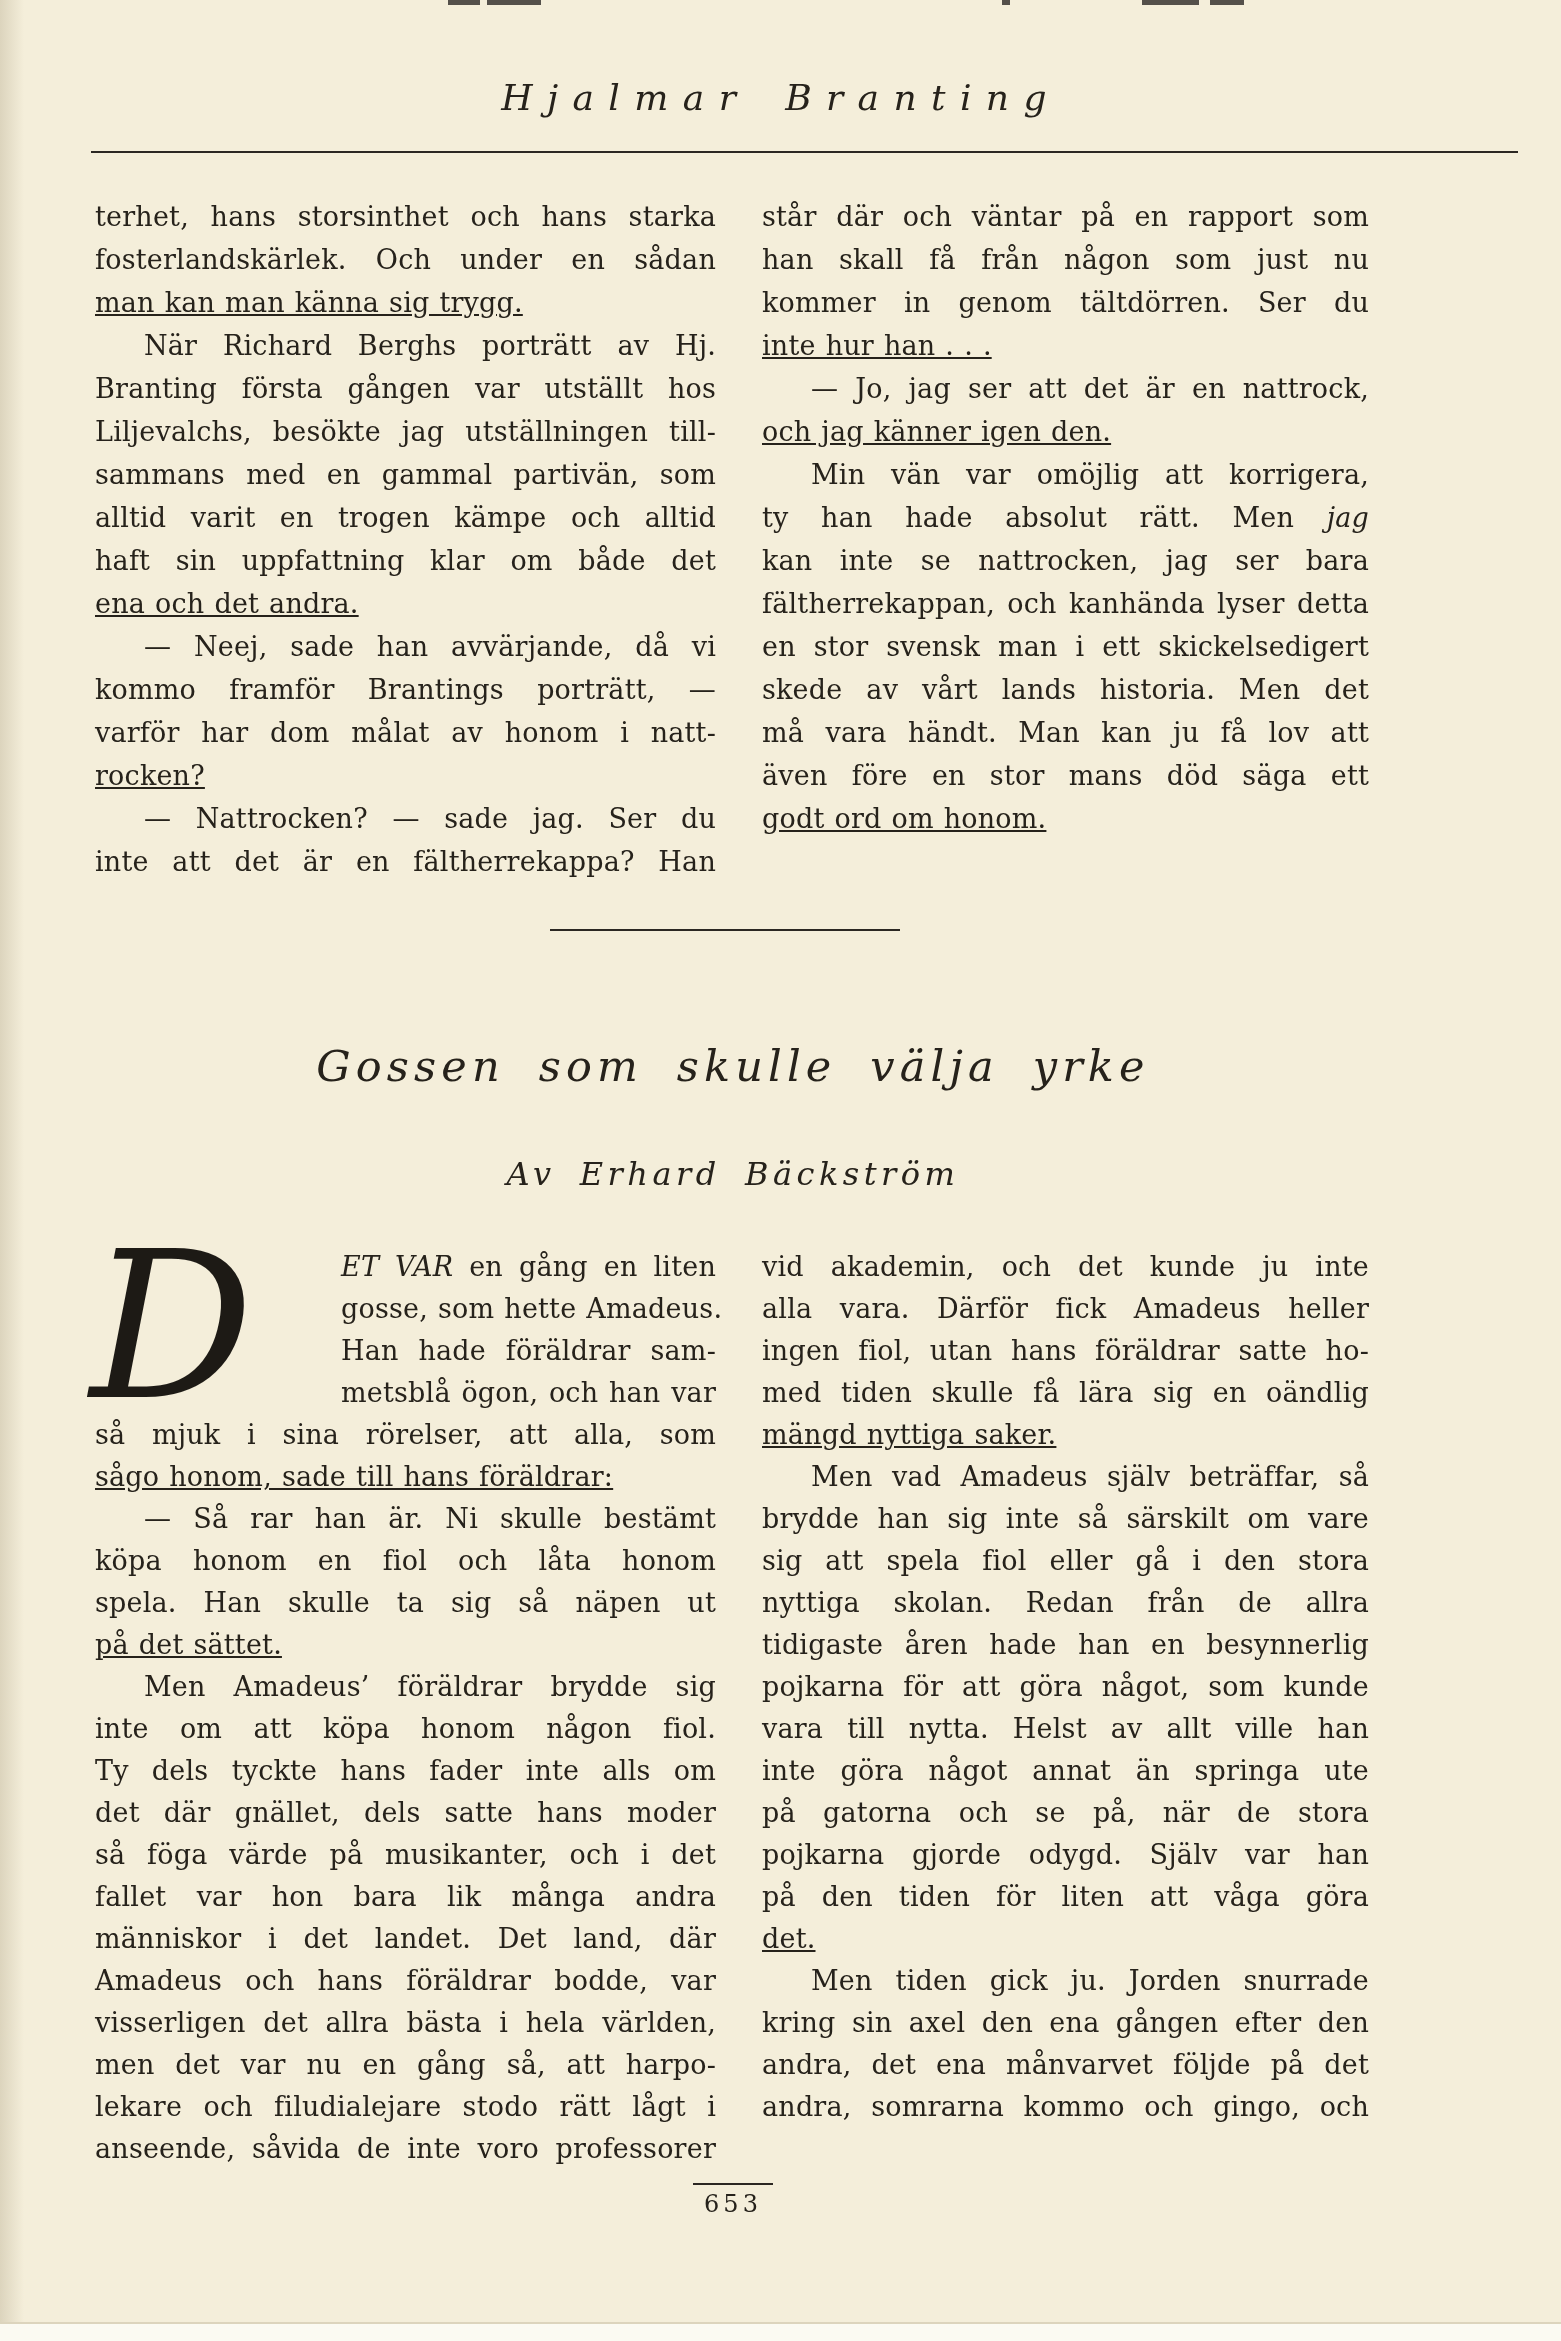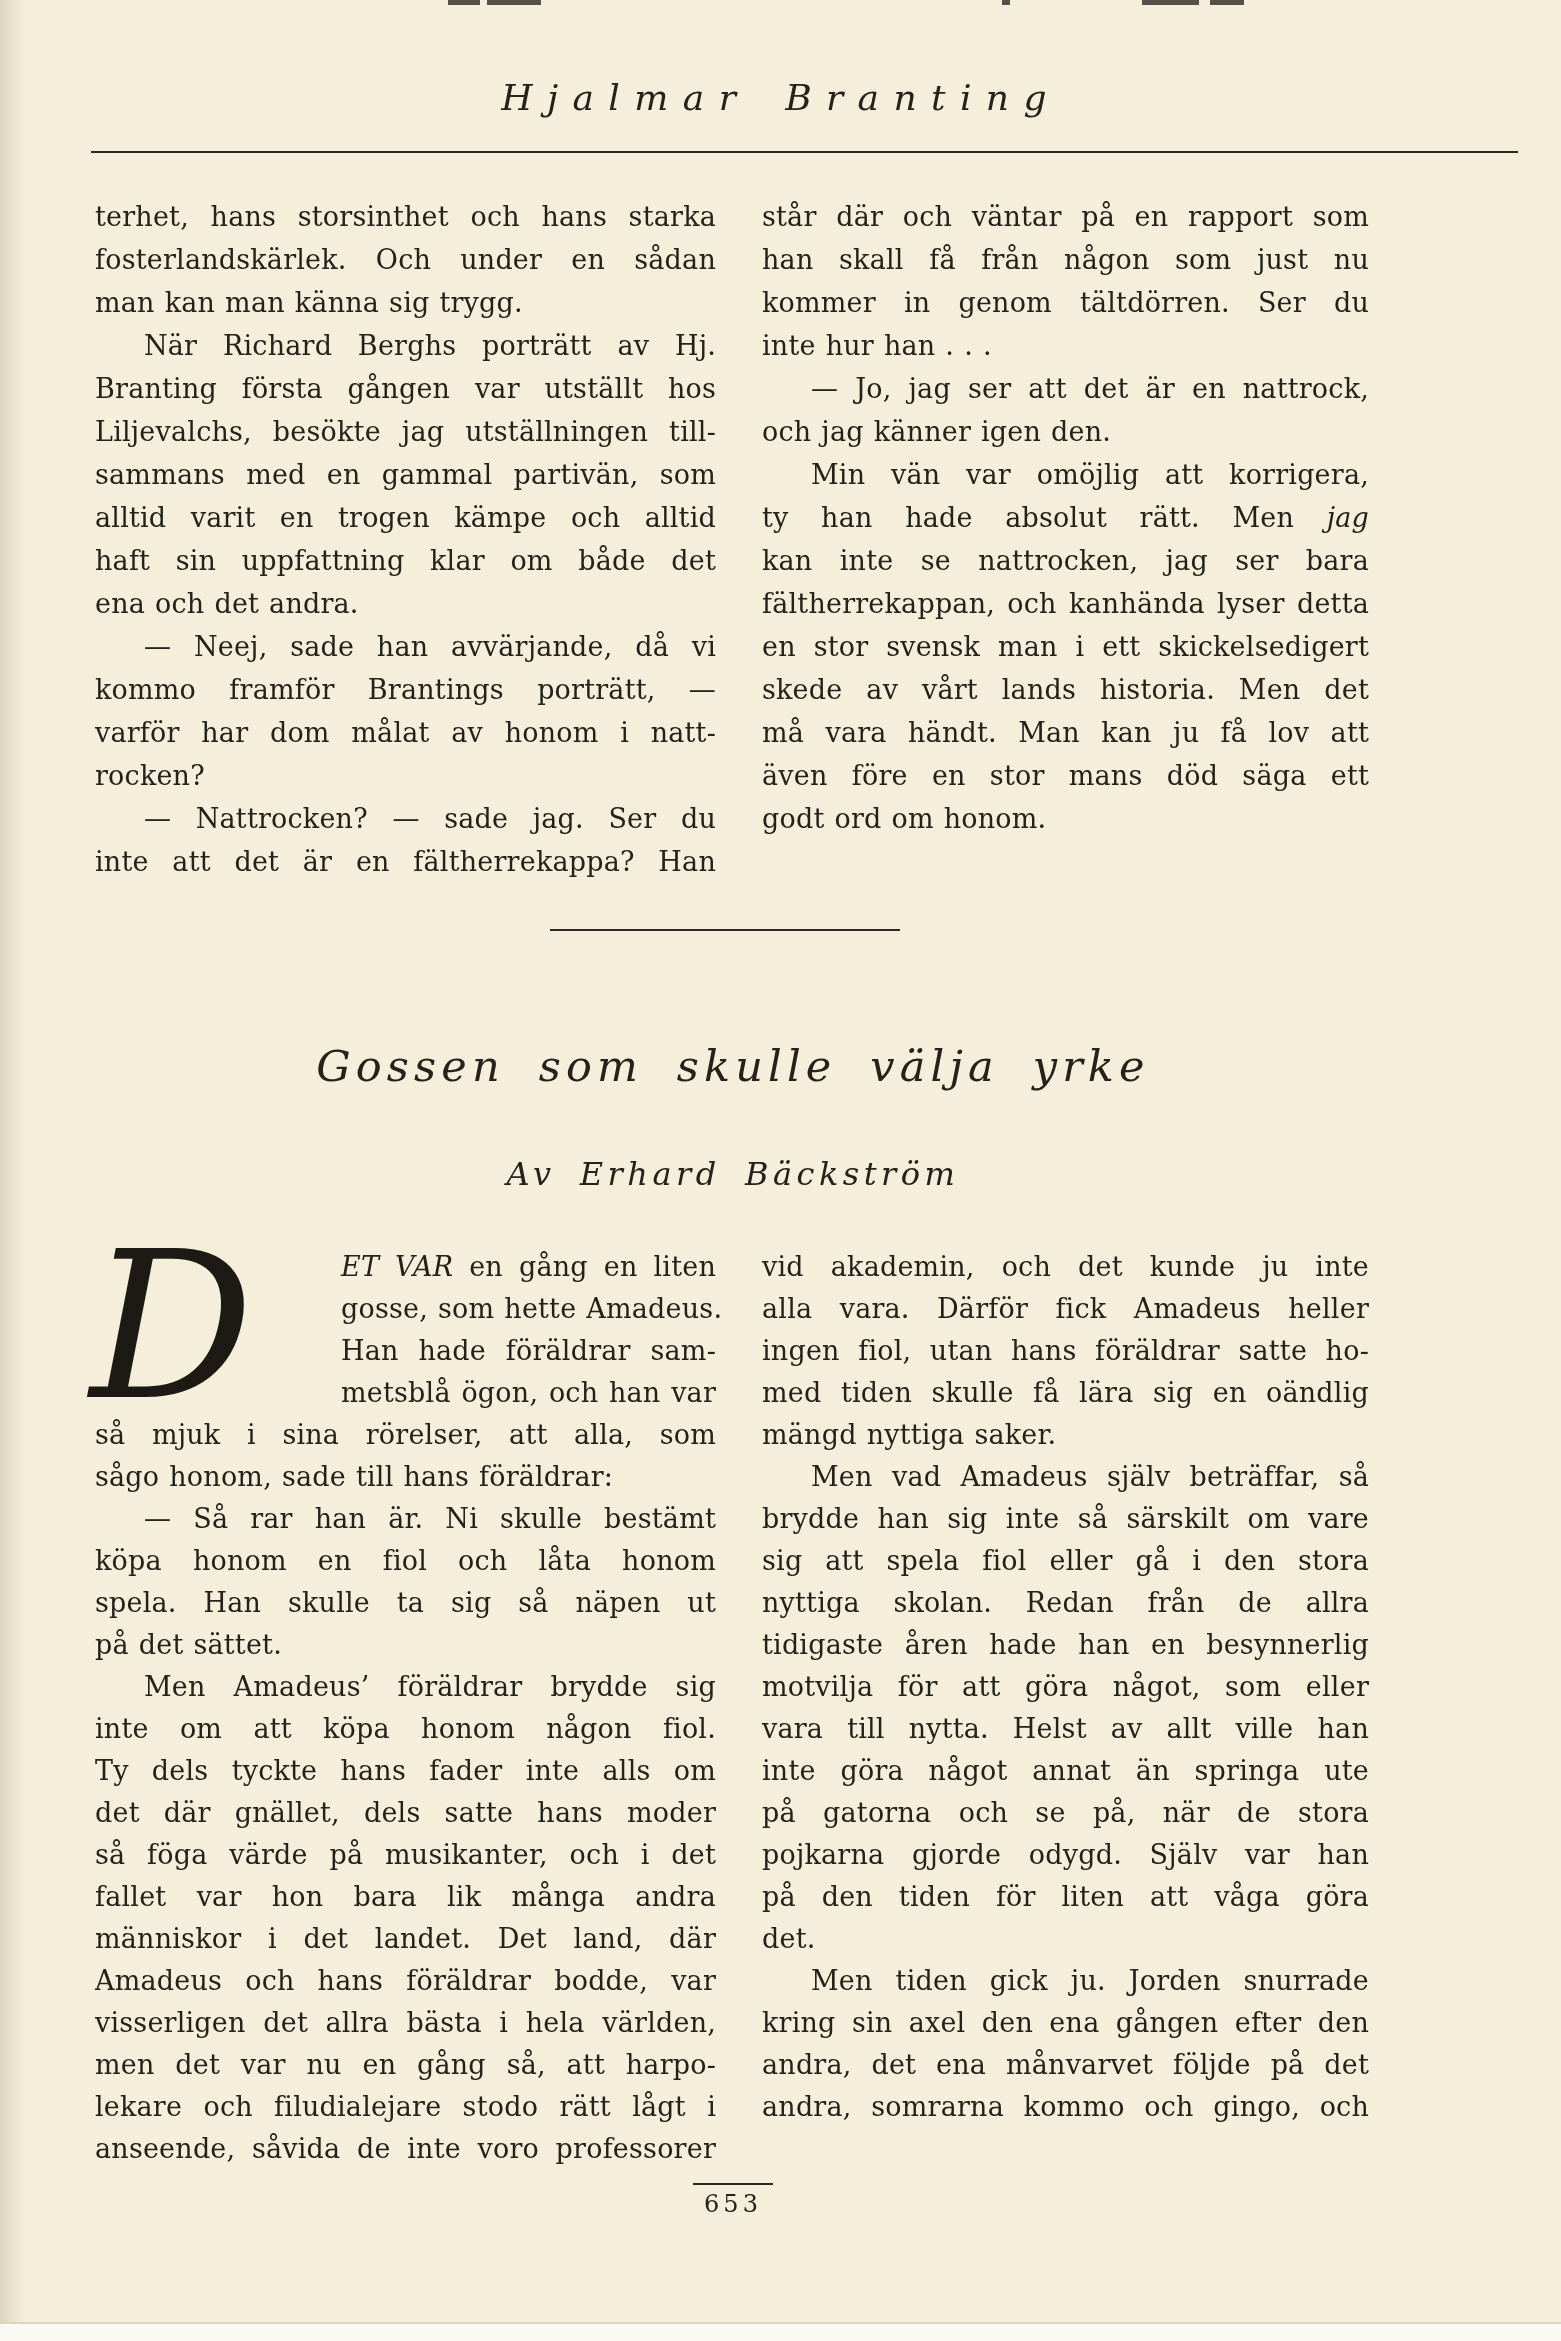--- a/index.html
+++ b/index.html
@@ -33,21 +33,21 @@
   .a2-left {left:95px;top:1246px;width:621px;}
   .a2-right{left:762px;top:1246px;width:607px;}
   .a1-left .line,.a1-right .line{height:43px;line-height:43px;}
   .a2-left .line,.a2-right .line{height:42px;line-height:42px;}
   .line{
     font-size:27px;
     text-align:justify;text-align-last:justify;
     letter-spacing:0.2px;word-spacing:1.2px;
     overflow:visible;white-space:nowrap;
   }
-  .line.end{text-align-last:left;}
+  .line.end{text-align-last:left;text-decoration:underline;}
   .line.indent{padding-left:49px;}
   .line.narrow{margin-left:246px;}
   .line em{font-style:italic;}
 
   
   .section-divider{position:absolute;top:929px;left:550px;width:350px;height:2.4px;background:#2b2722;}
 
   
   .story-title{
     position:absolute;top:1041px;left:95px;width:1276px;
@@ -164,21 +164,21 @@
       <div class="line">vid akademin, och det kunde ju inte</div>
       <div class="line">alla vara.  Därför fick Amadeus heller</div>
       <div class="line">ingen fiol, utan hans föräldrar satte ho-</div>
       <div class="line">med tiden skulle få lära sig en oändlig</div>
       <div class="line end">mängd nyttiga saker.</div>
       <div class="line indent">Men vad Amadeus själv beträffar, så</div>
       <div class="line">brydde han sig inte så särskilt om vare</div>
       <div class="line">sig att spela fiol eller gå i den stora</div>
       <div class="line">nyttiga skolan.  Redan från de allra</div>
       <div class="line">tidigaste åren hade han en besynnerlig</div>
-      <div class="line">motvilja för att göra något, som eller</div>
+      <div class="line">pojkarna för att göra något, som kunde</div>
       <div class="line">vara till nytta.  Helst av allt ville han</div>
       <div class="line">inte göra något annat än springa ute</div>
       <div class="line">på gatorna och se på, när de stora</div>
       <div class="line">pojkarna gjorde odygd.  Själv var han</div>
       <div class="line">på den tiden för liten att våga göra</div>
       <div class="line end">det.</div>
       <div class="line indent">Men tiden gick ju.  Jorden snurrade</div>
       <div class="line">kring sin axel den ena gången efter den</div>
       <div class="line">andra, det ena månvarvet följde på det</div>
       <div class="line">andra, somrarna kommo och gingo, och</div>

